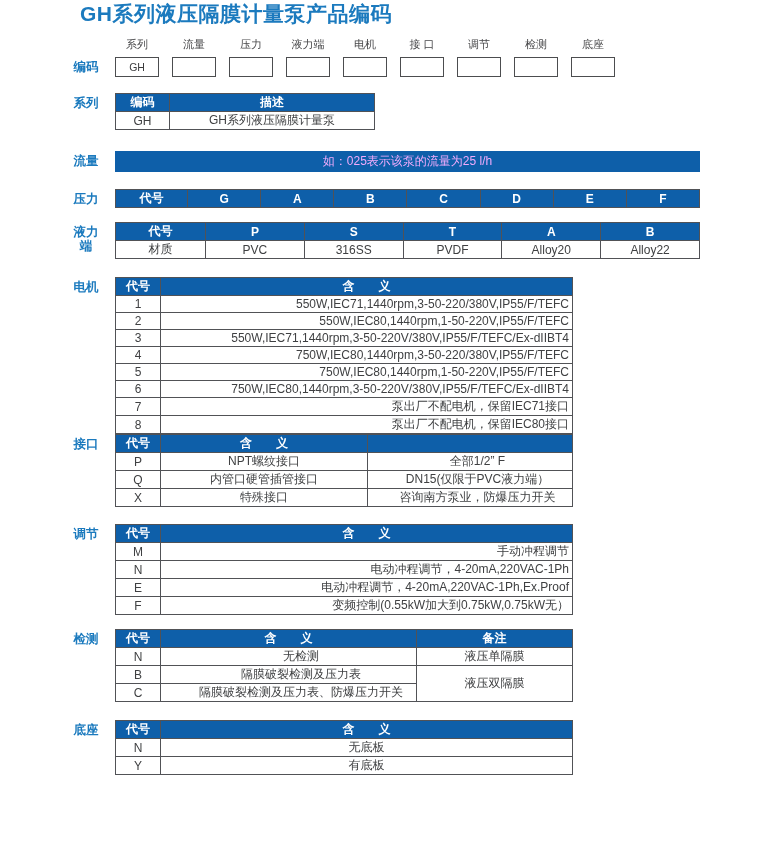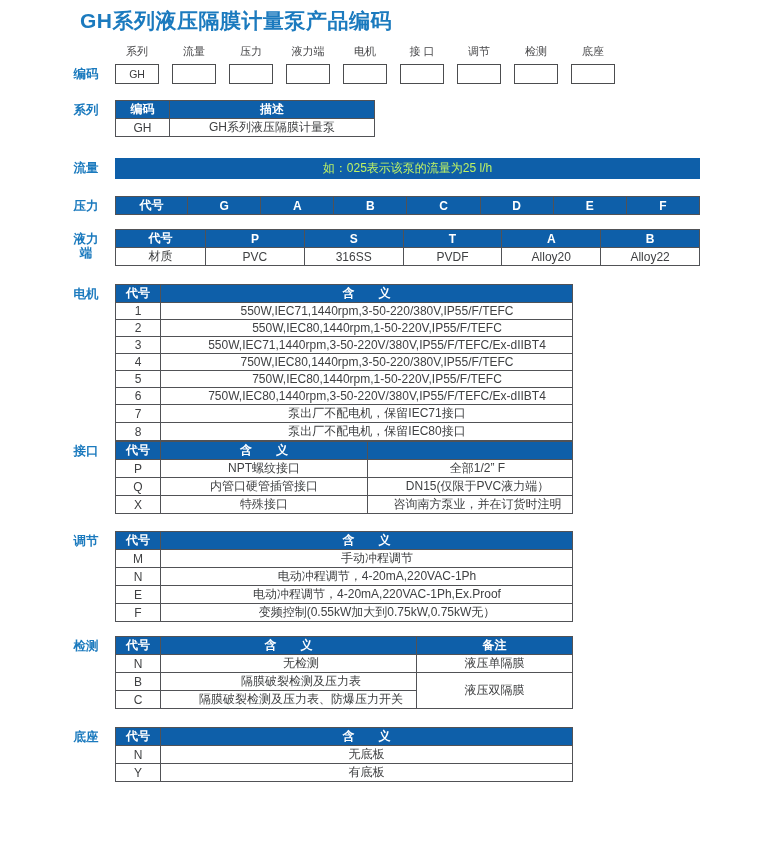--- a/index.html
+++ b/index.html
@@ -1,47 +1,47 @@
 <!DOCTYPE html>
 <html><head>
 <meta charset="utf-8">
 <style>
   * { box-sizing: border-box; }
   html,body { margin:0; padding:0; background:#ffffff; }
   body { font-family:"Liberation Sans","DejaVu Sans",sans-serif; color:#3f4042; }
-  .page { width:780px; height:841px; background:#fff; overflow:hidden; padding-top:8px; }
+  .page { width:780px; height:841px; background:#fff; overflow:hidden; padding-top:1px; }
 
   .title { margin:0 0 0 80px; font-size:21px; line-height:26px; font-weight:bold; color:#1b7abe; letter-spacing:0.5px; }
 
   .section { display:flex; margin-left:70px; align-items:flex-start; }
   .side-label { width:45px; flex-shrink:0; font-size:12.5px; font-weight:bold; color:#1b7abe; line-height:14px; padding-top:3px; }
   .side-label .lbl { display:block; width:32px; text-align:center; word-break:break-all; }
 
   
   .sec-coding { margin-top:10px; }
   .sec-coding .side-label { padding-top:23px; }
   .fields { display:flex; gap:13px; }
   .field { width:44px; display:flex; flex-direction:column; align-items:center; }
   .field-label { font-size:11px; color:#48484a; height:14px; line-height:14px; margin-bottom:6px; white-space:pre; }
   .field-box { width:44px; height:20px; border:1px solid #4c4d4f; display:flex; align-items:center; justify-content:center; font-size:10.5px; color:#3b3b3d; background:#fff; }
 
   
   .tbl { border-collapse:collapse; table-layout:fixed; }
   .tbl th, .tbl td { border:1px solid #515256; height:17px; font-size:12px; padding:0 3px; text-align:center; overflow:hidden; white-space:nowrap; }
   .tbl th { background:#0e5fa9; color:#ffffff; font-weight:bold; }
   .tbl td { color:#3f4042; background:#fff; }
-  td.left24 { text-align:center; padding-left:24px; }
+  td.left24 { text-align:right; padding-left:24px; }
   td.left18 { text-align:center; padding-left:18px; }
   td.left28 { text-align:center; padding-left:28px; }
 
   .t-series { width:260px; }
   .t-pressure, .t-liquid { width:585px; }
   .t-motor, .t-interface, .t-adjust, .t-detect, .t-base { width:458px; }
 
-  .flow-bar { width:585px; height:21px; background:#0e5fa9; color:#bef264; font-size:12px; display:flex; align-items:center; justify-content:center; }
+  .flow-bar { width:585px; height:21px; background:#0e5fa9; color:#f0abfc; font-size:12px; display:flex; align-items:center; justify-content:center; }
 
   .sec-series   { margin-top:16px; }
   .sec-flow     { margin-top:21px; }
   .sec-pressure { margin-top:17px; }
   .sec-liquid   { margin-top:14px; }
   .sec-motor    { margin-top:18px; }
   .sec-interface{ }
   .sec-adjust   { margin-top:17px; }
   .sec-detect   { margin-top:14px; }
   .sec-base     { margin-top:18px; }
@@ -262,21 +262,21 @@
         <td class="left18">全部1/2” F</td>
       </tr>
       <tr>
         <td>Q</td>
         <td>内管口硬管插管接口</td>
         <td class="left18">DN15(仅限于PVC液力端）</td>
       </tr>
       <tr>
         <td>X</td>
         <td>特殊接口</td>
-        <td class="left18">咨询南方泵业，并在订货时注明</td>
+        <td class="left18">咨询南方泵业，防爆压力开关</td>
       </tr>
     </tbody>
       </table>
   </div>
 
   <div class="section sec-adjust">
     <div class="side-label">
         <span class="lbl">调节</span>
       </div>
     <table class="tbl t-adjust">

